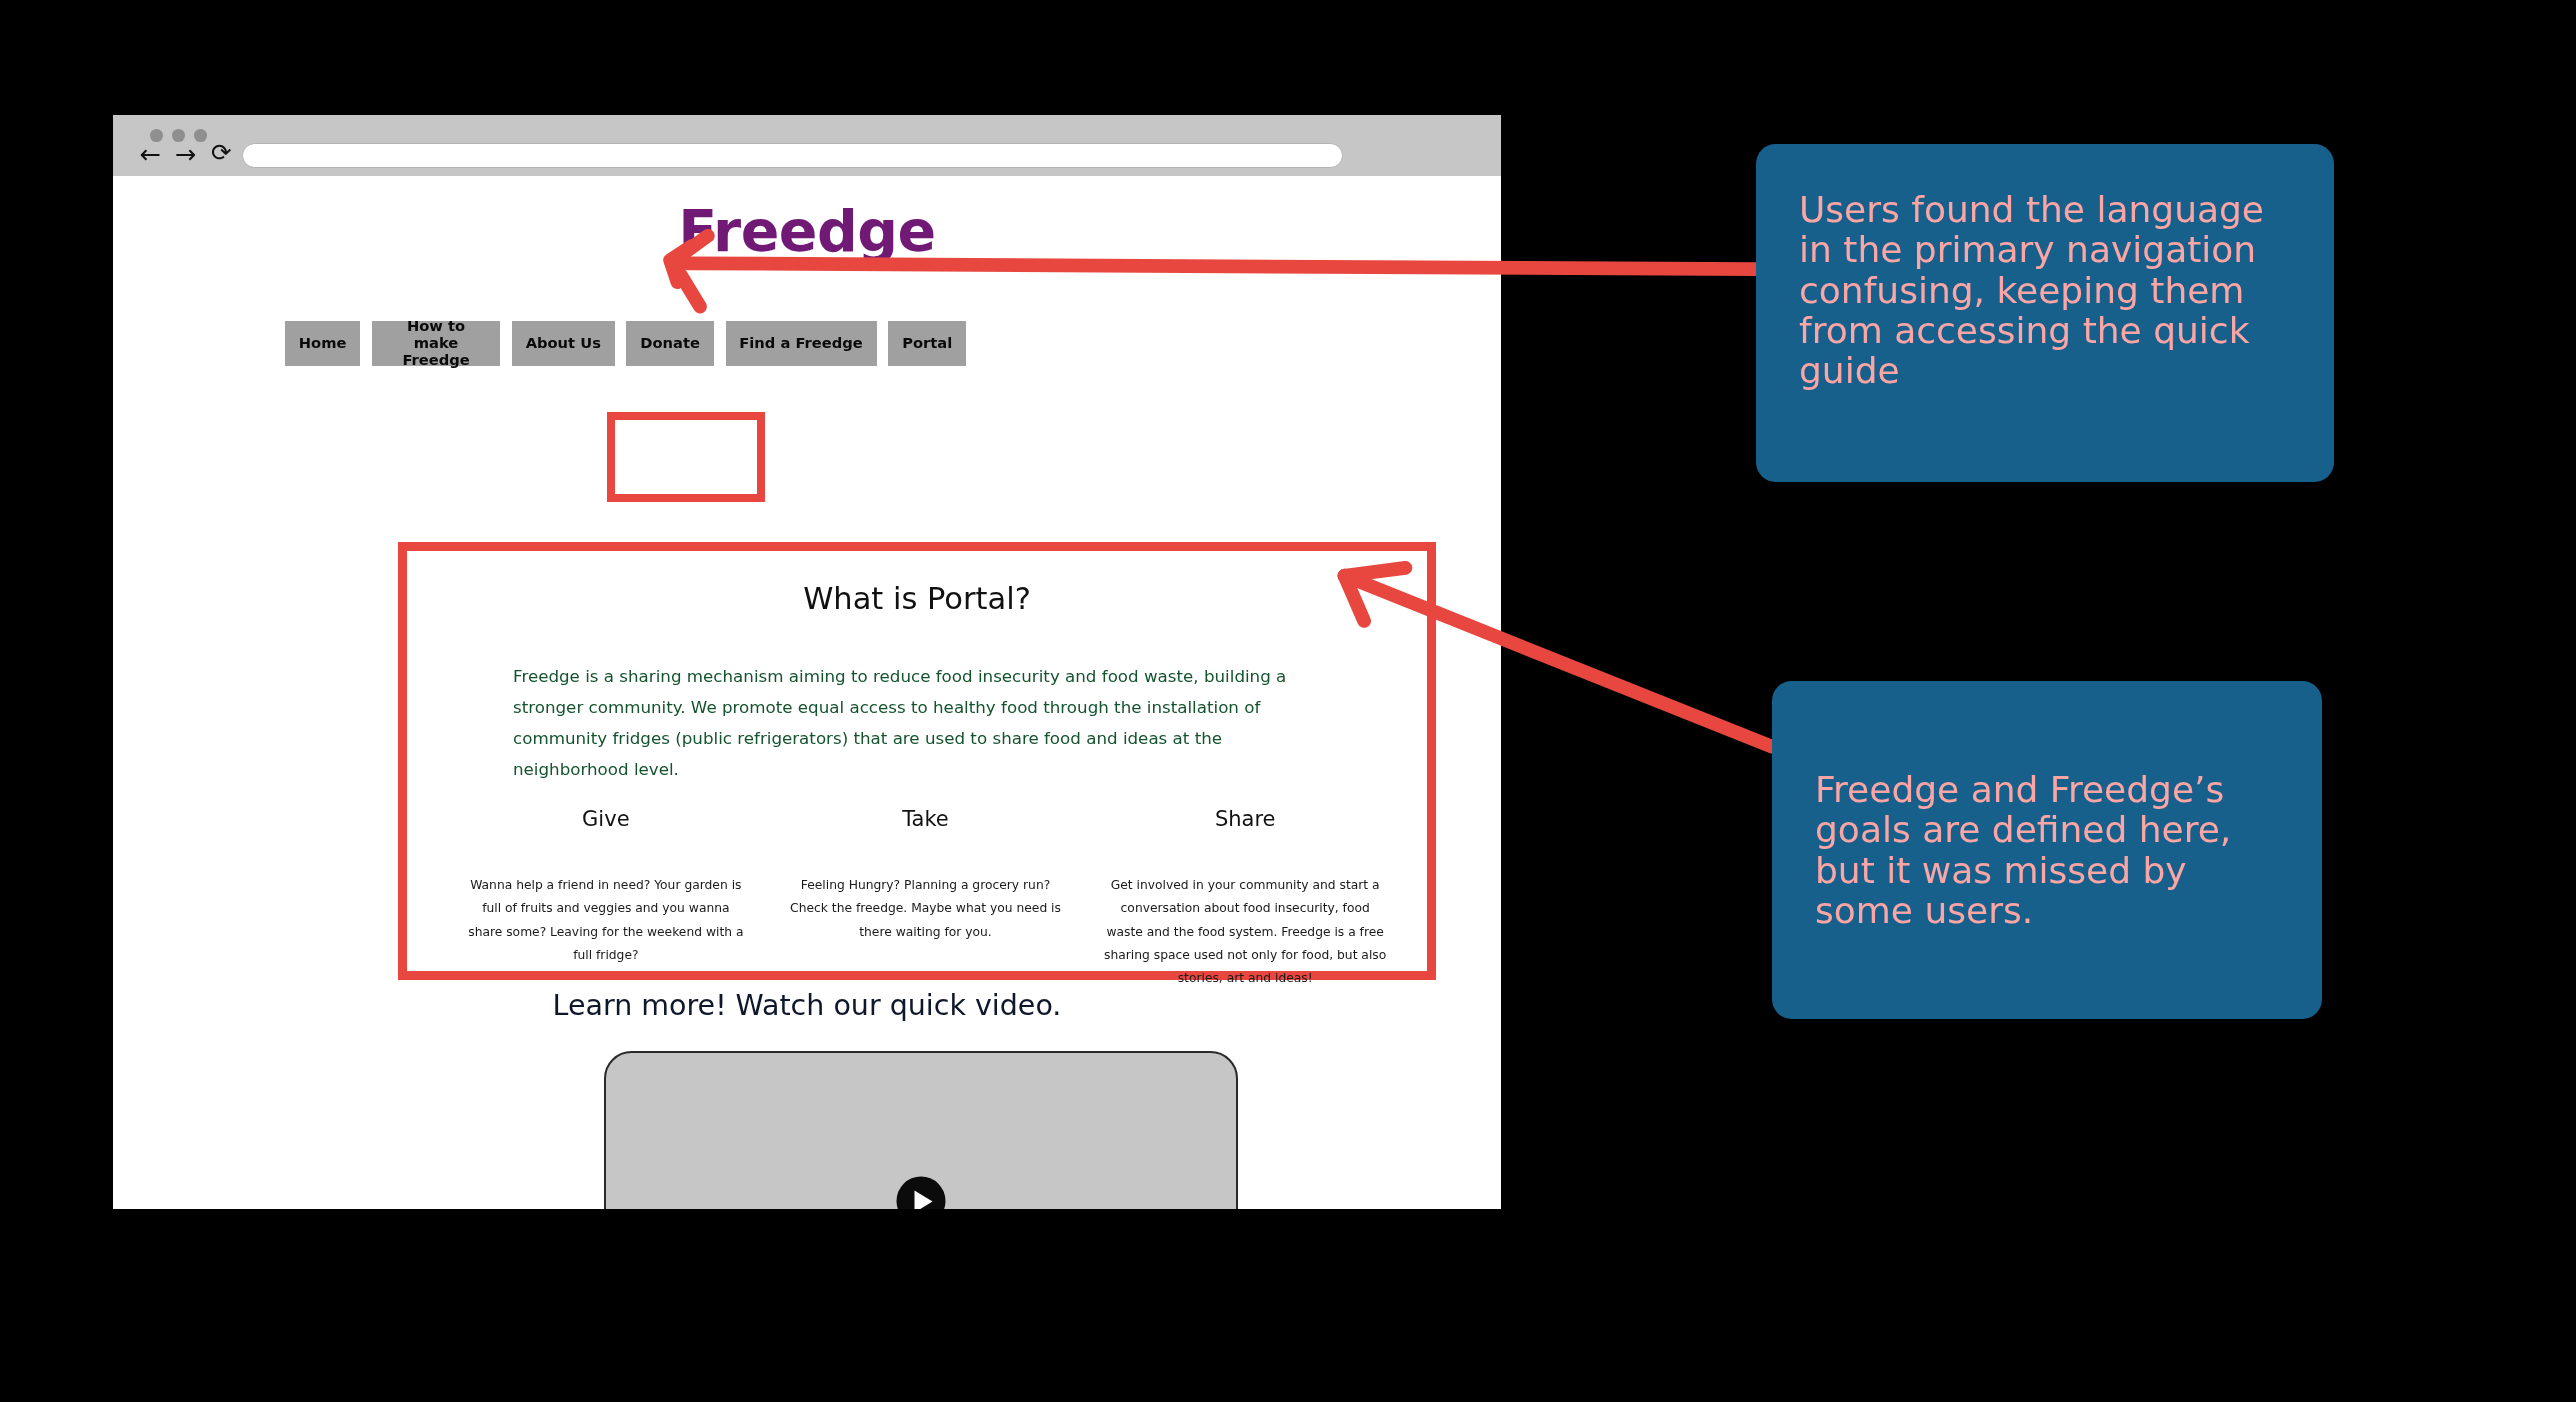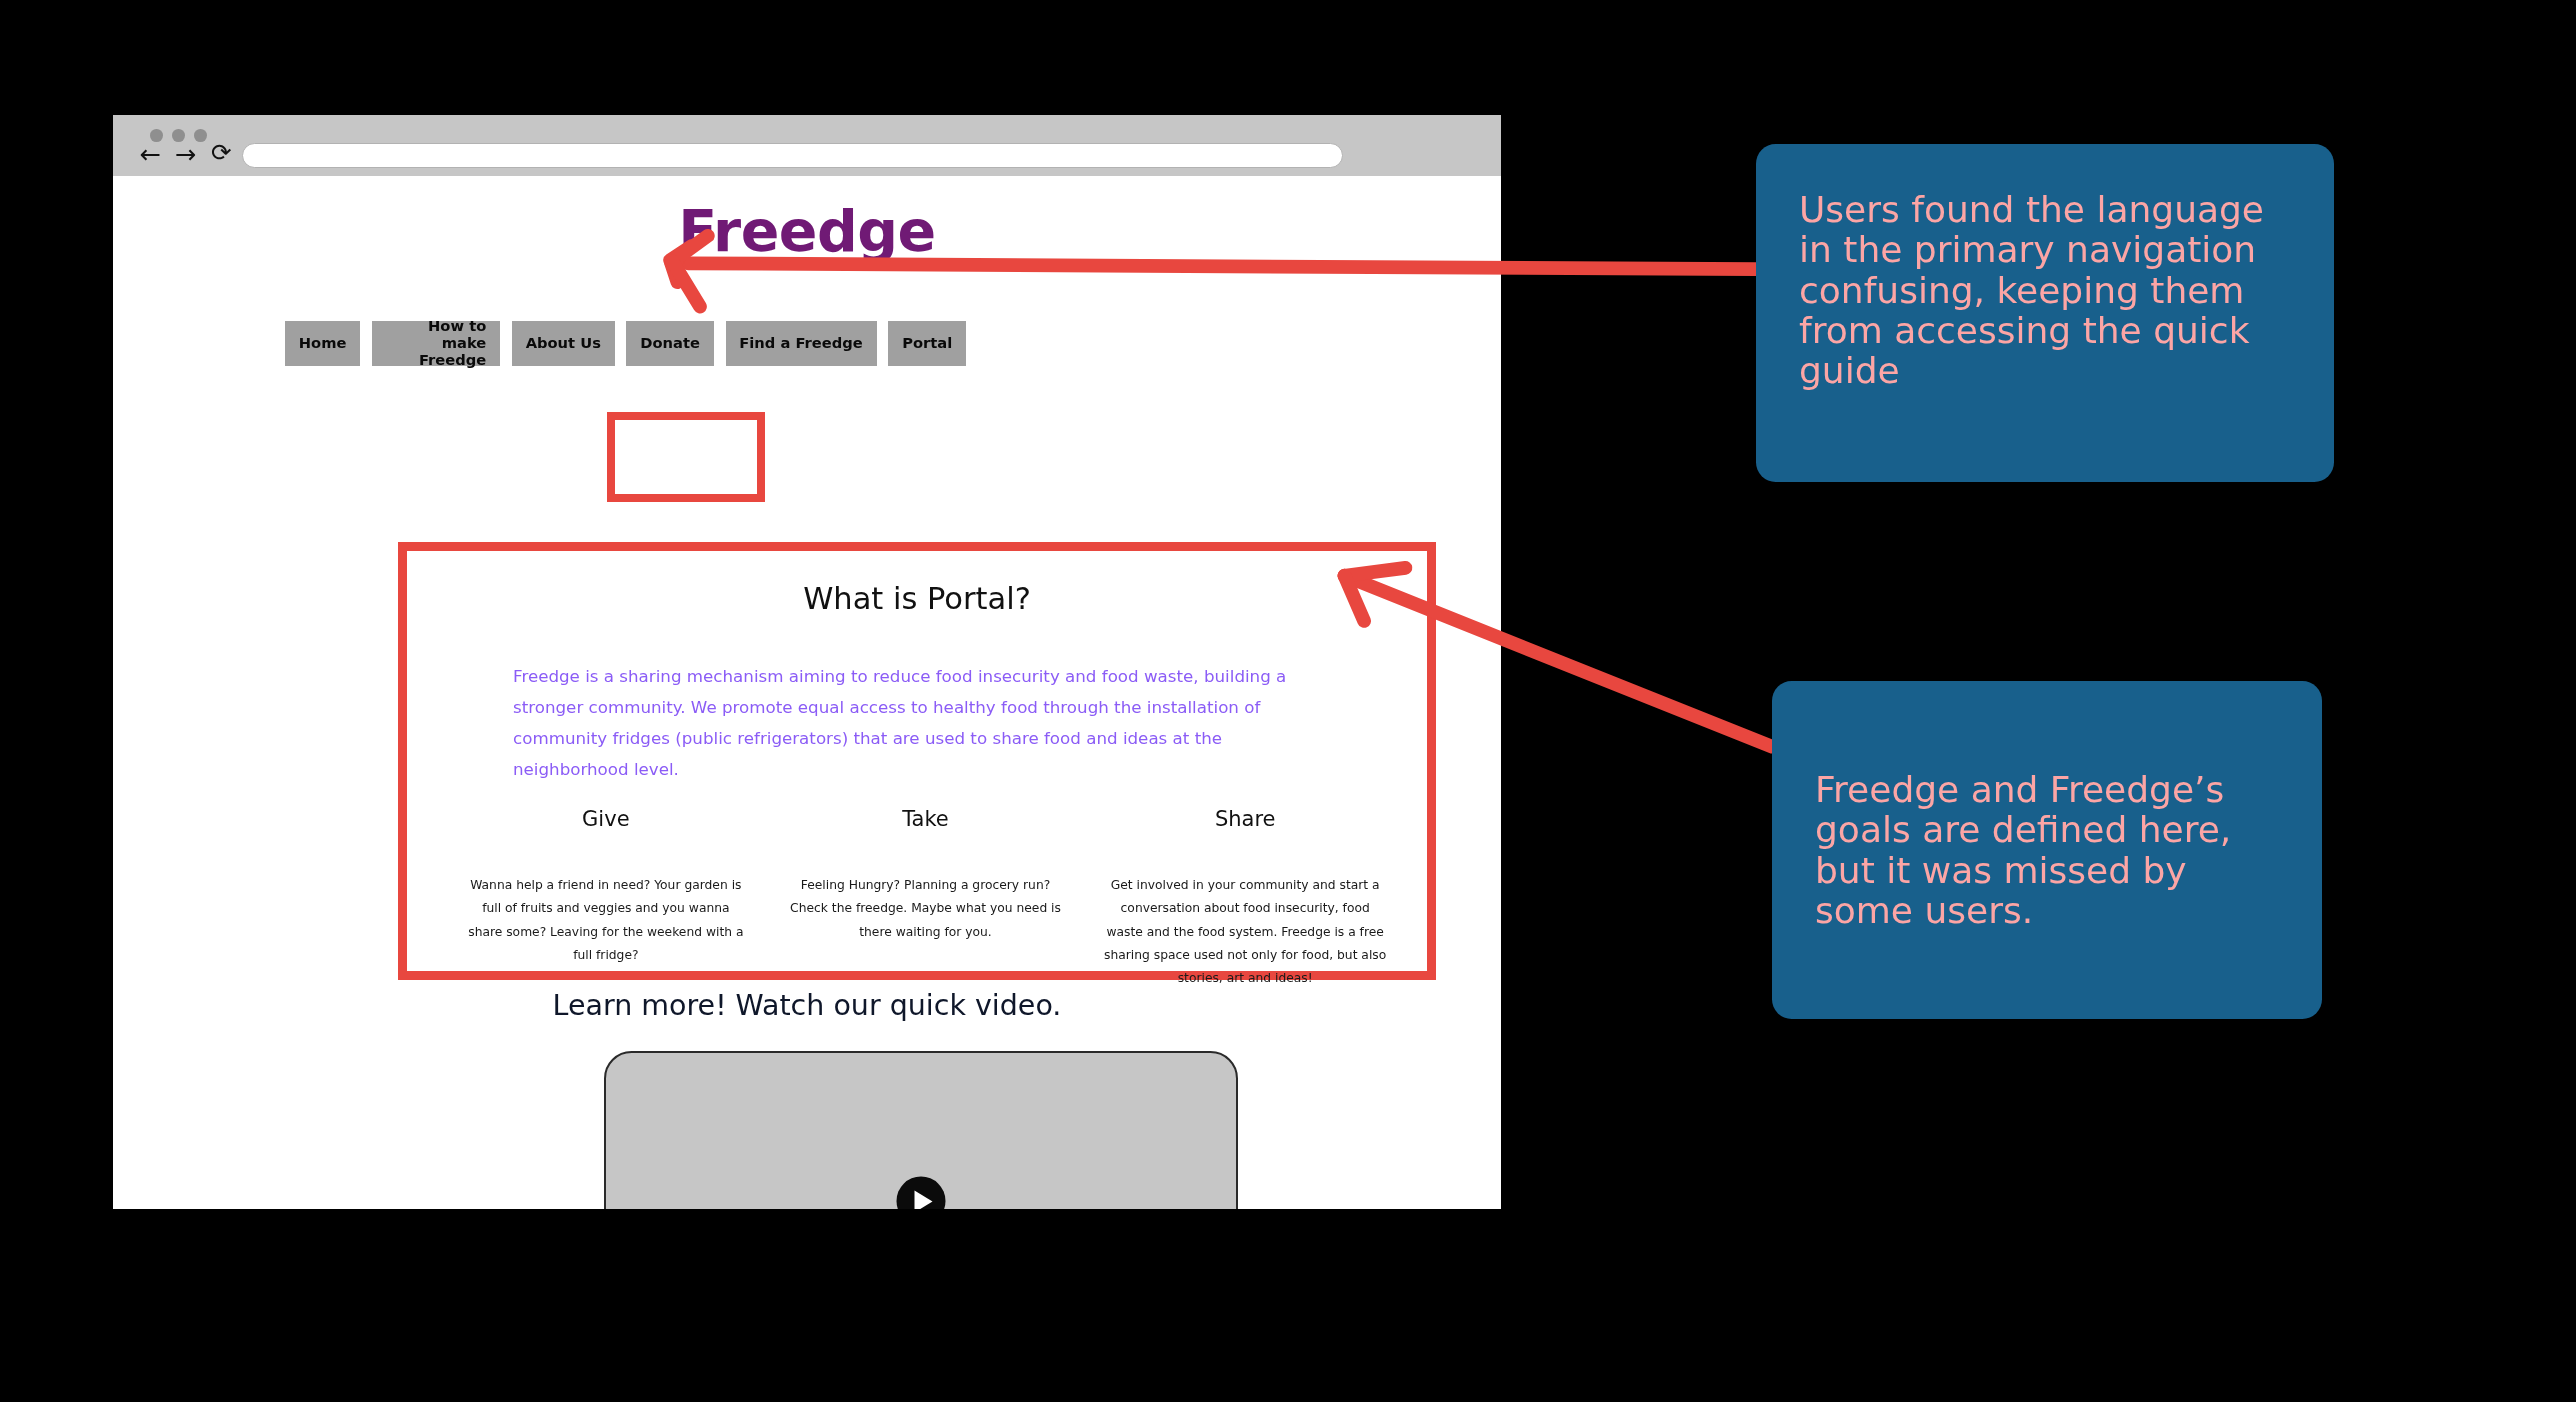--- a/index.html
+++ b/index.html
@@ -58,21 +58,21 @@
 
   #nav {
     position: absolute; left: 172px; top: 145px;
     display: flex; align-items: flex-start; gap: 11.8px;
   }
   .navbtn {
     background: #a0a0a0;
     color: #0a0a0a;
     font-size: 14.7px; font-weight: bold;
     display: flex; align-items: center; justify-content: center;
-    text-align: right;
+    text-align: center;
     height: 45px;
     padding: 0 13.8px;
     line-height: 1.15;
     font-family: "DejaVu Sans", sans-serif;
   }
   .navbtn.two-line { height: 45px; width: 128px; }
   #nav-highlight-box {
     position: absolute; left: 494px; top: 236px;
     width: 158px; height: 90px;
     border: 8.8px solid #e8473f;
@@ -86,21 +86,21 @@
     border: 9.8px solid #e8473f;
     background: #ffffff;
   }
   #what-title {
     position: absolute; top: 29.5px; left: 0; width: 100%;
     text-align: center; font-size: 30.5px; color: #111;
     font-family: "DejaVu Sans", sans-serif;
   }
   #what-para {
     position: absolute; left: 106px; top: 110px; width: 821px;
-    font-size: 16.7px; color: #8b5cf6; line-height: 1.85;
+    font-size: 16.7px; color: #14532d; line-height: 1.85;
     font-family: "DejaVu Sans", sans-serif;
   }
   #cols {
     position: absolute; left: 39px; top: 256px; width: 959px;
     display: flex;
   }
   .col { flex: 1 1 0; text-align: center; padding: 0 17.7px; }
   .col-head {
     font-size: 21px; color: #111; margin-bottom: 43px;
     font-family: "DejaVu Sans", sans-serif;

